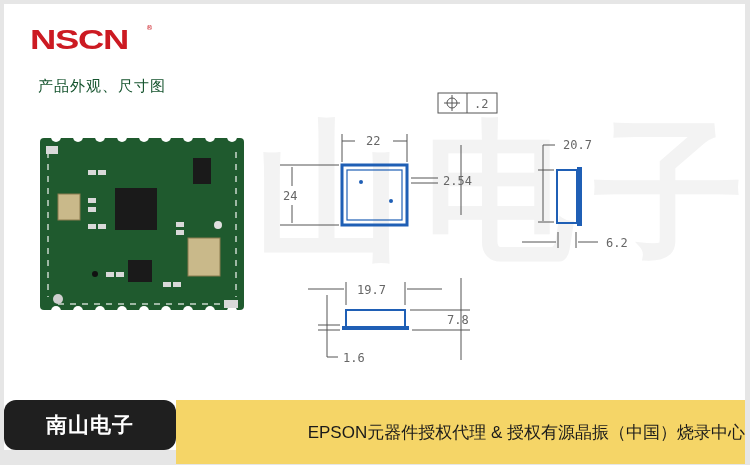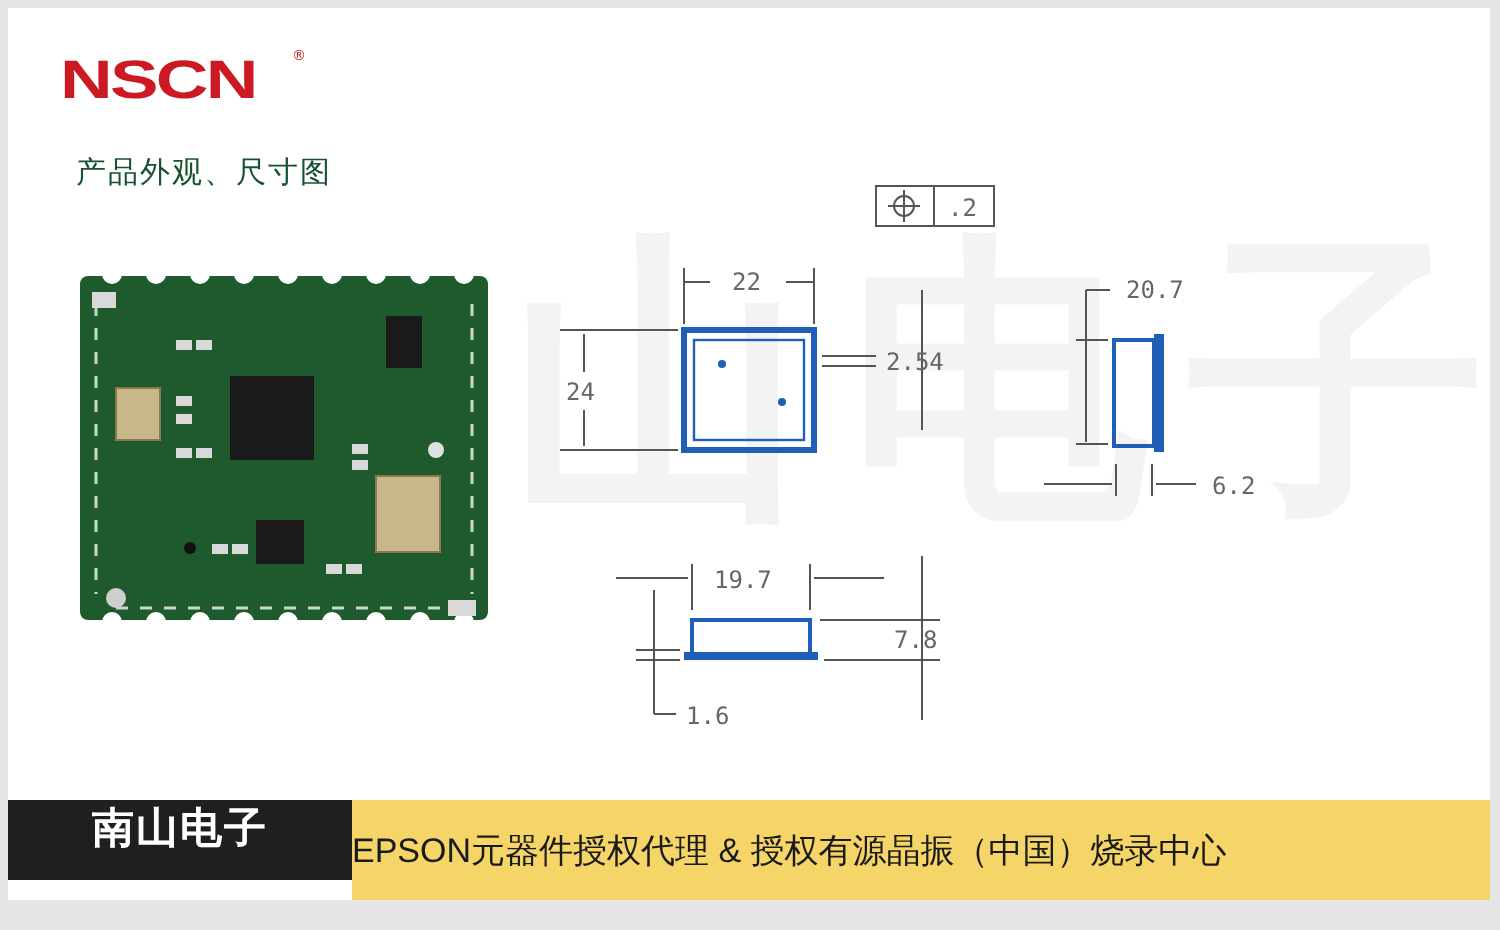--- a/index.html
+++ b/index.html
@@ -5,23 +5,23 @@
   html,body{margin:0;padding:0;}
   body{width:750px;height:465px;background:#e6e6e6;position:relative;overflow:hidden;font-family:"DejaVu Sans",sans-serif;}
   .canvas{position:absolute;left:4px;top:4px;width:741px;height:446px;background:#ffffff;overflow:hidden;}
   .logo{position:absolute;left:26px;top:23px;font-family:"Liberation Sans",sans-serif;font-weight:900;font-size:27px;letter-spacing:-1px;color:#cc1a22;transform:scaleX(1.35);transform-origin:left top;line-height:1;}
   .reg{position:absolute;left:142px;top:20px;font-size:7px;color:#cc1a22;}
   .subtitle{position:absolute;left:34px;top:73px;font-size:15px;color:#14532d;letter-spacing:1px;}
   .watermark{position:absolute;left:250px;top:112px;font-size:150px;color:#f3f3f3;font-weight:bold;letter-spacing:20px;line-height:1;white-space:nowrap;pointer-events:none;}
   .pcb{position:absolute;left:34px;top:128px;width:208px;height:182px;}
   .drawing{position:absolute;left:0;top:0;width:750px;height:465px;}
   .dim{font-family:"DejaVu Sans Mono",monospace;font-size:12px;fill:#666;}
-  .footer-left{position:absolute;left:4px;top:400px;width:172px;height:40px;background:#1f1f1f;display:flex;align-items:flex-start;justify-content:center;}
+  .footer-left{position:absolute;left:4px;top:400px;width:172px;height:50px;background:#1f1f1f;display:flex;align-items:center;justify-content:center;border-radius:12px;}
   .footer-left span{color:#fff;font-size:21px;font-weight:bold;letter-spacing:1px;}
-  .footer-right{position:absolute;left:176px;top:400px;width:569px;height:50px;background:#f5d567;display:flex;align-items:center;box-sizing:border-box;}
+  .footer-right{position:absolute;left:176px;top:400px;width:569px;height:64px;background:#f5d567;display:flex;align-items:center;padding-left:26px;box-sizing:border-box;justify-content:flex-end;}
   .footer-right span{color:#1a1a1a;font-size:17px;font-family:"Liberation Sans",sans-serif;}
 </style>
 </head>
 <body>
 
 <div class="canvas">
   <div class="watermark">山电子</div>
 
   <div class="logo">NSCN</div>
   <div class="reg">®</div>

